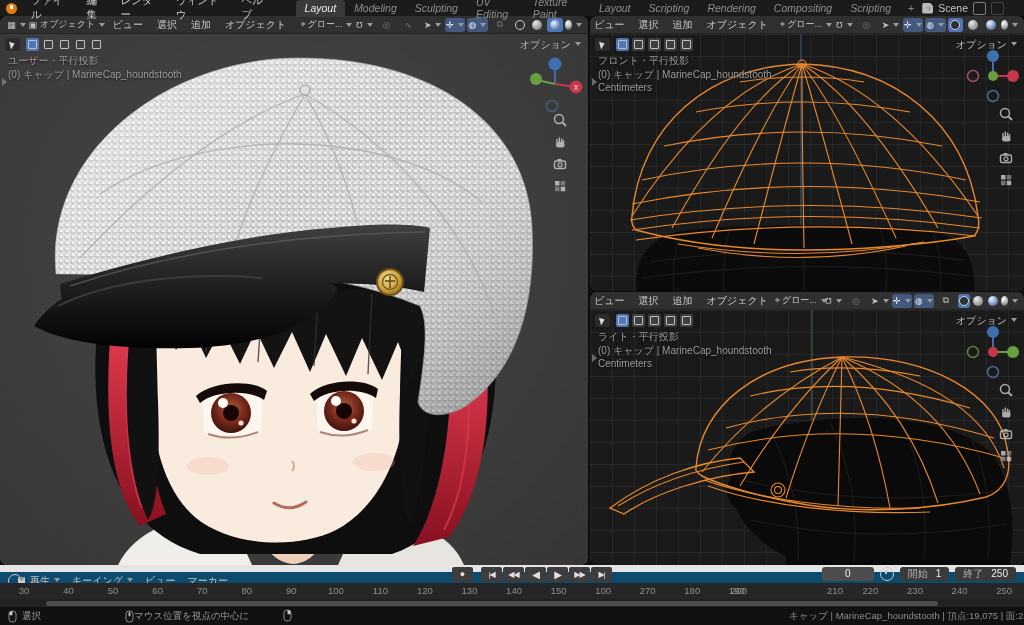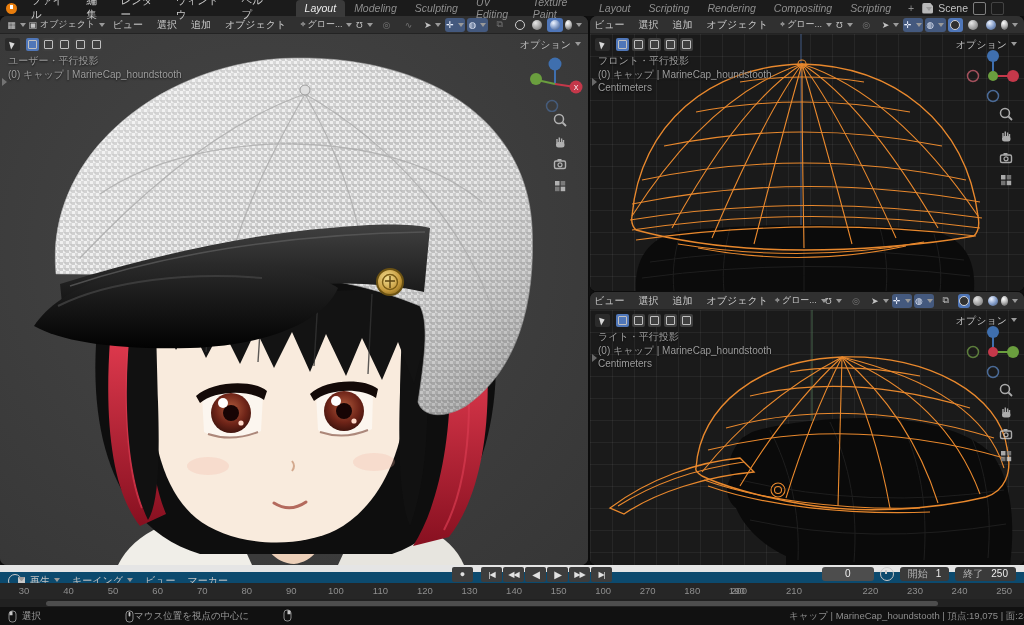--- a/index.html
+++ b/index.html
@@ -614,21 +614,21 @@
       <span class="tick" style="left: 380.4px;">110</span>
       <span class="tick" style="left: 424.95px;">120</span>
       <span class="tick" style="left: 469.5px;">130</span>
       <span class="tick" style="left: 514.05px;">140</span>
       <span class="tick" style="left: 558.6px;">150</span>
       <span class="tick" style="left: 603.15px;">100</span>
       <span class="tick" style="left: 647.7px;">270</span>
       <span class="tick" style="left: 692.25px;">180</span>
       <span class="tick" style="left: 736.8px;">190</span>
       <span class="tick" style="left: 739px;">200</span>
-      <span class="tick" style="left: 794px;">210</span>
+      <span class="tick" style="left: 835px;">210</span>
       <span class="tick" style="left: 870.45px;">220</span>
       <span class="tick" style="left: 915px;">230</span>
       <span class="tick" style="left: 959.55px;">240</span>
       <span class="tick" style="left: 1004.1px;">250</span>
     </div>
   <div class="scrollrow">
     <div class="scrollthumb"></div>
   </div>
 
   <div class="statusbar">

